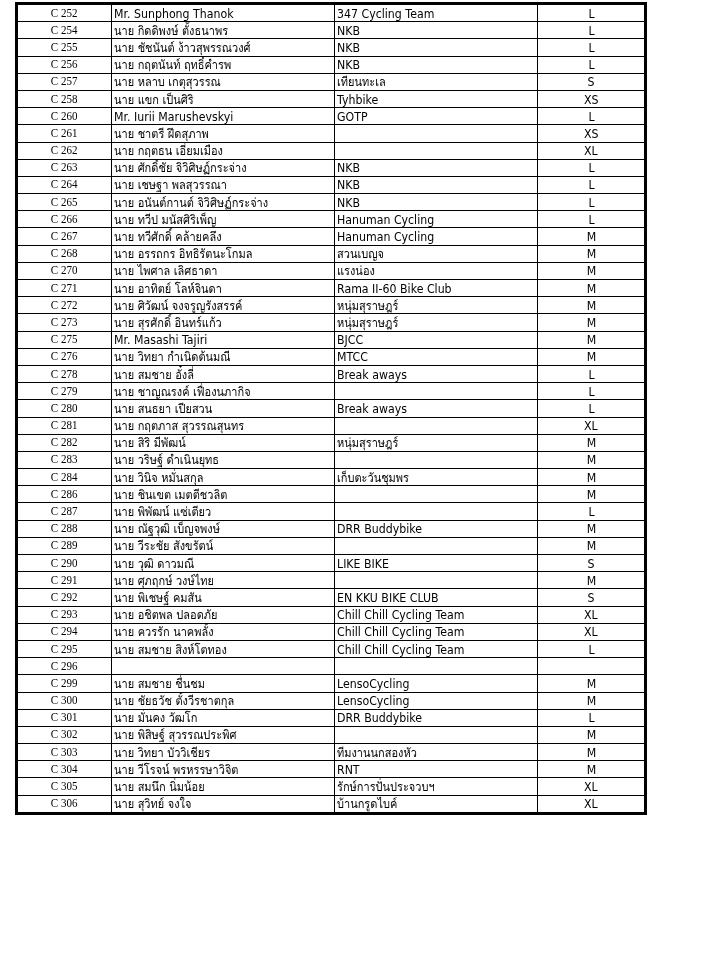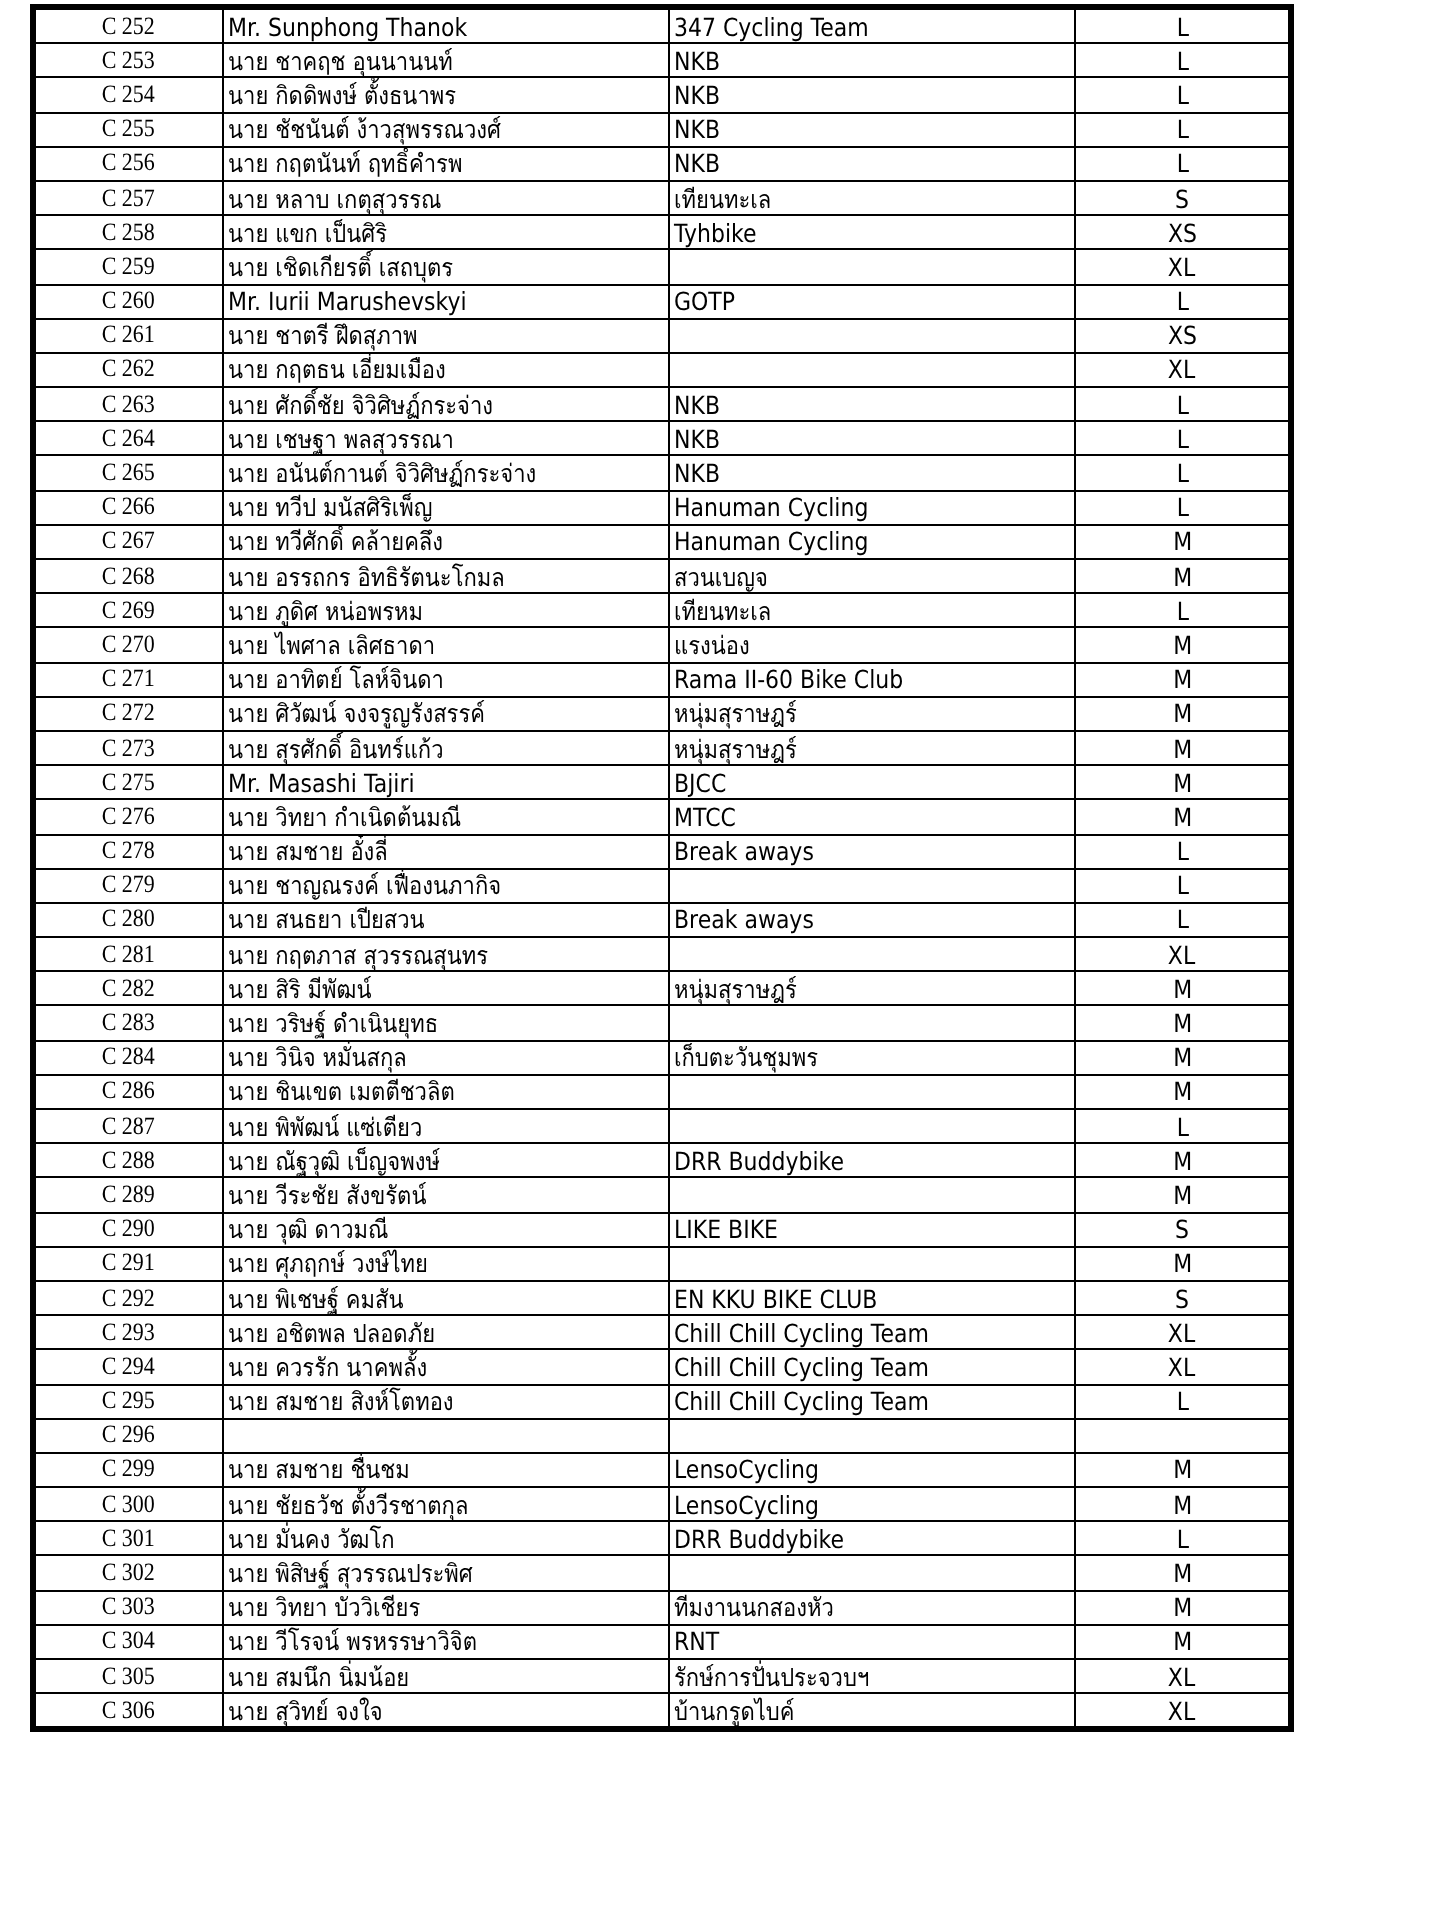--- a/index.html
+++ b/index.html
@@ -24,26 +24,20 @@
 <div class="sheet">
   <table>
     <tbody id="rows">
   <tr>
     <td class="code"><span class="t">C 252</span></td>
     <td class="name"><span class="t">Mr. Sunphong Thanok</span></td>
     <td class="team"><span class="t">347 Cycling Team</span></td>
     <td class="size"><span class="t">L</span></td>
   </tr>
 
-  <tr>
-    <td class="code"><span class="t">C 253</span></td>
-    <td class="name"><span class="t">นาย ชาคฤช อุนนานนท์</span></td>
-    <td class="team"><span class="t">NKB</span></td>
-    <td class="size"><span class="t">L</span></td>
-  </tr>
 
   <tr>
     <td class="code"><span class="t">C 254</span></td>
     <td class="name"><span class="t">นาย กิดดิพงษ์ ตั้งธนาพร</span></td>
     <td class="team"><span class="t">NKB</span></td>
     <td class="size"><span class="t">L</span></td>
   </tr>
 
   <tr>
     <td class="code"><span class="t">C 255</span></td>
@@ -66,26 +60,20 @@
     <td class="size"><span class="t">S</span></td>
   </tr>
 
   <tr>
     <td class="code"><span class="t">C 258</span></td>
     <td class="name"><span class="t">นาย แขก เป็นศิริ</span></td>
     <td class="team"><span class="t">Tyhbike</span></td>
     <td class="size"><span class="t">XS</span></td>
   </tr>
 
-  <tr>
-    <td class="code"><span class="t">C 259</span></td>
-    <td class="name"><span class="t">นาย เชิดเกียรติ์ เสถบุตร</span></td>
-    <td class="team"><span class="t"></span></td>
-    <td class="size"><span class="t">XL</span></td>
-  </tr>
 
   <tr>
     <td class="code"><span class="t">C 260</span></td>
     <td class="name"><span class="t">Mr. Iurii Marushevskyi</span></td>
     <td class="team"><span class="t">GOTP</span></td>
     <td class="size"><span class="t">L</span></td>
   </tr>
 
   <tr>
     <td class="code"><span class="t">C 261</span></td>
@@ -136,26 +124,20 @@
     <td class="size"><span class="t">M</span></td>
   </tr>
 
   <tr>
     <td class="code"><span class="t">C 268</span></td>
     <td class="name"><span class="t">นาย อรรถกร อิทธิรัตนะโกมล</span></td>
     <td class="team"><span class="t">สวนเบญจ</span></td>
     <td class="size"><span class="t">M</span></td>
   </tr>
 
-  <tr>
-    <td class="code"><span class="t">C 269</span></td>
-    <td class="name"><span class="t">นาย ภูดิศ หน่อพรหม</span></td>
-    <td class="team"><span class="t">เทียนทะเล</span></td>
-    <td class="size"><span class="t">L</span></td>
-  </tr>
 
   <tr>
     <td class="code"><span class="t">C 270</span></td>
     <td class="name"><span class="t">นาย ไพศาล เลิศธาดา</span></td>
     <td class="team"><span class="t">แรงน่อง</span></td>
     <td class="size"><span class="t">M</span></td>
   </tr>
 
   <tr>
     <td class="code"><span class="t">C 271</span></td>

